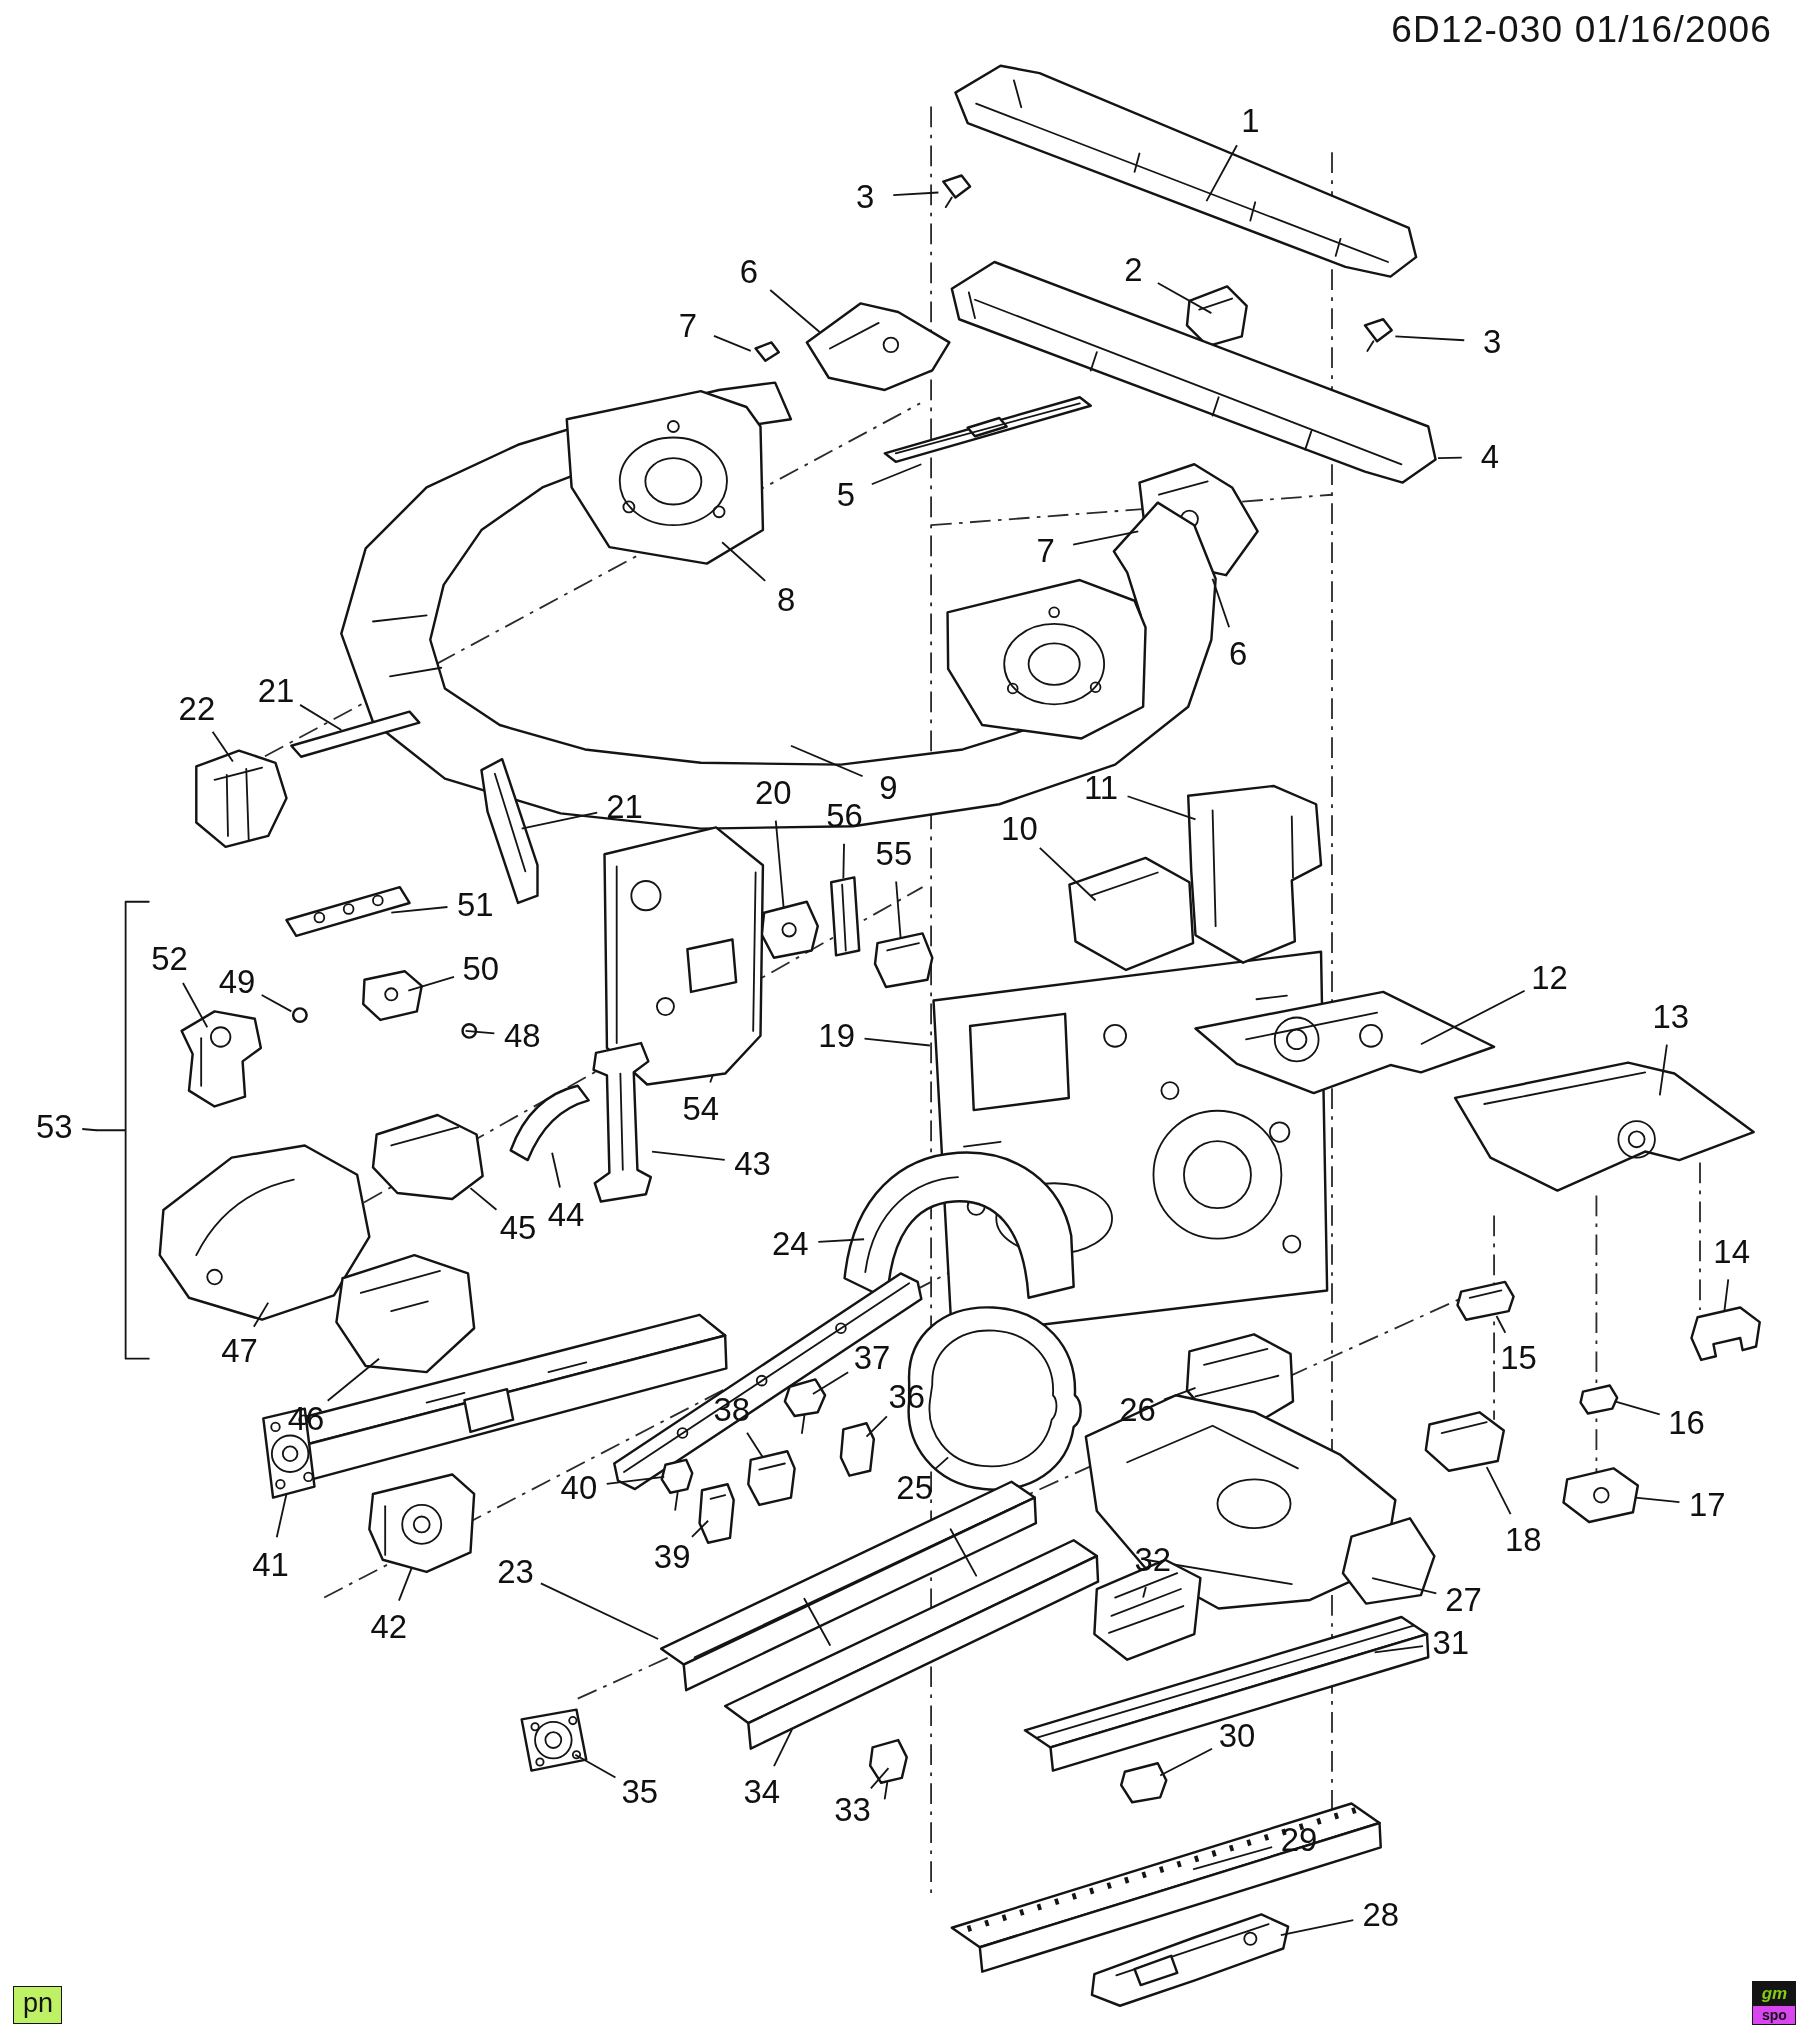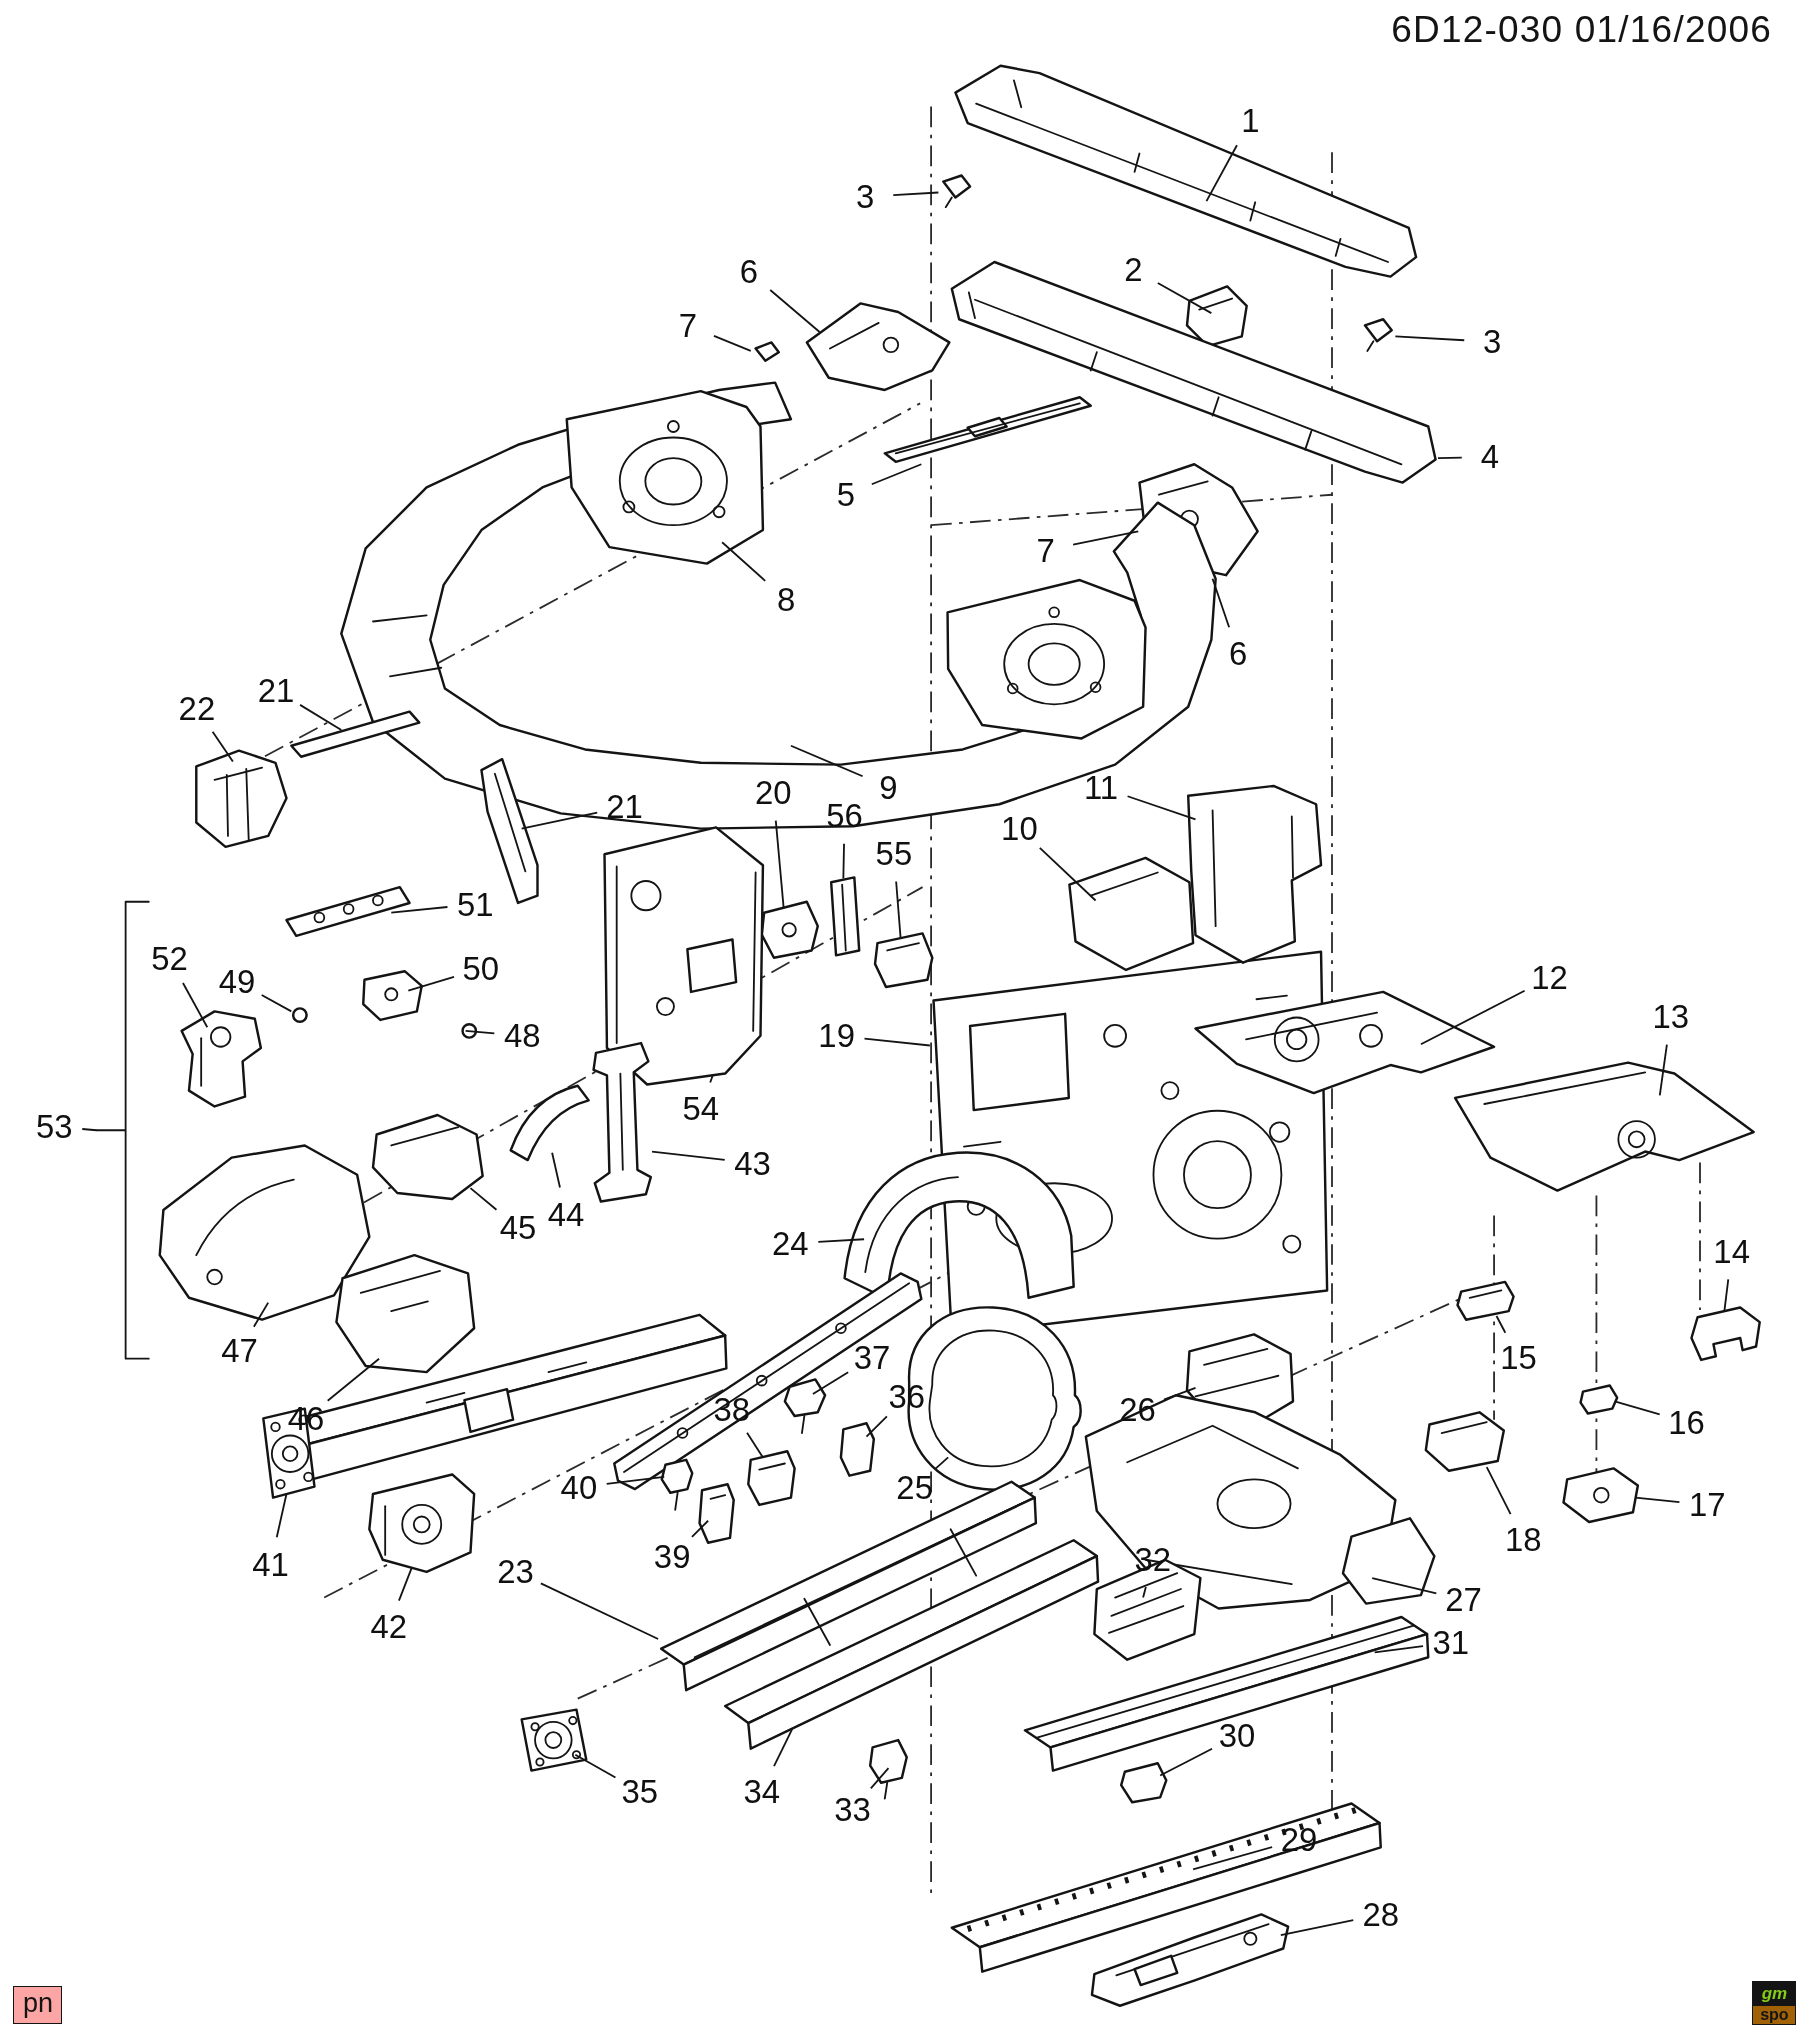--- a/index.html
+++ b/index.html
@@ -6,27 +6,27 @@
   .page{position:relative;width:1811px;height:2035px;background:#ffffff;overflow:hidden;
         font-family:"Liberation Sans",sans-serif;color:#141414;}
   .diagram{position:absolute;left:0;top:0;width:1811px;height:2035px;}
   .part{fill:#ffffff;stroke:#141414;stroke-width:4;stroke-linejoin:round;stroke-linecap:round;}
   .detail{fill:none;stroke:#141414;stroke-width:3;stroke-linejoin:round;stroke-linecap:round;}
   .phantom{fill:none;stroke:#2b2b2b;stroke-width:3;stroke-dasharray:34 12 6 12;}
   .leader{stroke:#141414;stroke-width:3;}
   .callout{font:400 54px "Liberation Sans",sans-serif;fill:#101010;text-anchor:middle;dominant-baseline:central;}
   .hatch{fill:none;stroke:#141414;stroke-width:10;stroke-dasharray:6 24;}
   .header{position:absolute;top:8.5px;right:39px;font-size:37px;letter-spacing:1.2px;white-space:pre;}
-  .pn-box{position:absolute;left:13.4px;bottom:11px;border:1.8px solid #141414;padding:0 8.5px 3.7px;font-size:27px;line-height:32px;background:#fca5a5;}
+  .pn-box{position:absolute;left:13.4px;bottom:11px;border:1.8px solid #141414;padding:0 8.5px 3.7px;font-size:27px;line-height:32px;background:#bef264;}
   .logo{position:absolute;right:14.6px;bottom:9.7px;width:44px;}
   .logo-top{background:#141414;color:#84cc16;text-align:center;font-weight:bold;font-style:italic;
             font-size:17px;line-height:23px;border:1.8px solid #141414;border-bottom:none;
             box-shadow:inset 0 3px 0 #141414;}
-  .logo-bottom{border:1.8px solid #141414;background:#a16207;color:#141414;text-align:center;
-               font-weight:bold;font-size:16px;line-height:18.3px;}
+  .logo-bottom{border:1.8px solid #141414;background:#d946ef;color:#141414;text-align:center;
+               font-weight:bold;font-size:14px;line-height:18.3px;}
 </style>
 </head>
 <body>
 
 <div class="page">
 
   <svg class="diagram" viewBox="0 0 2972 3340">
 
     <g>
       <path class="phantom" d="M1528 175 V3115"></path>

